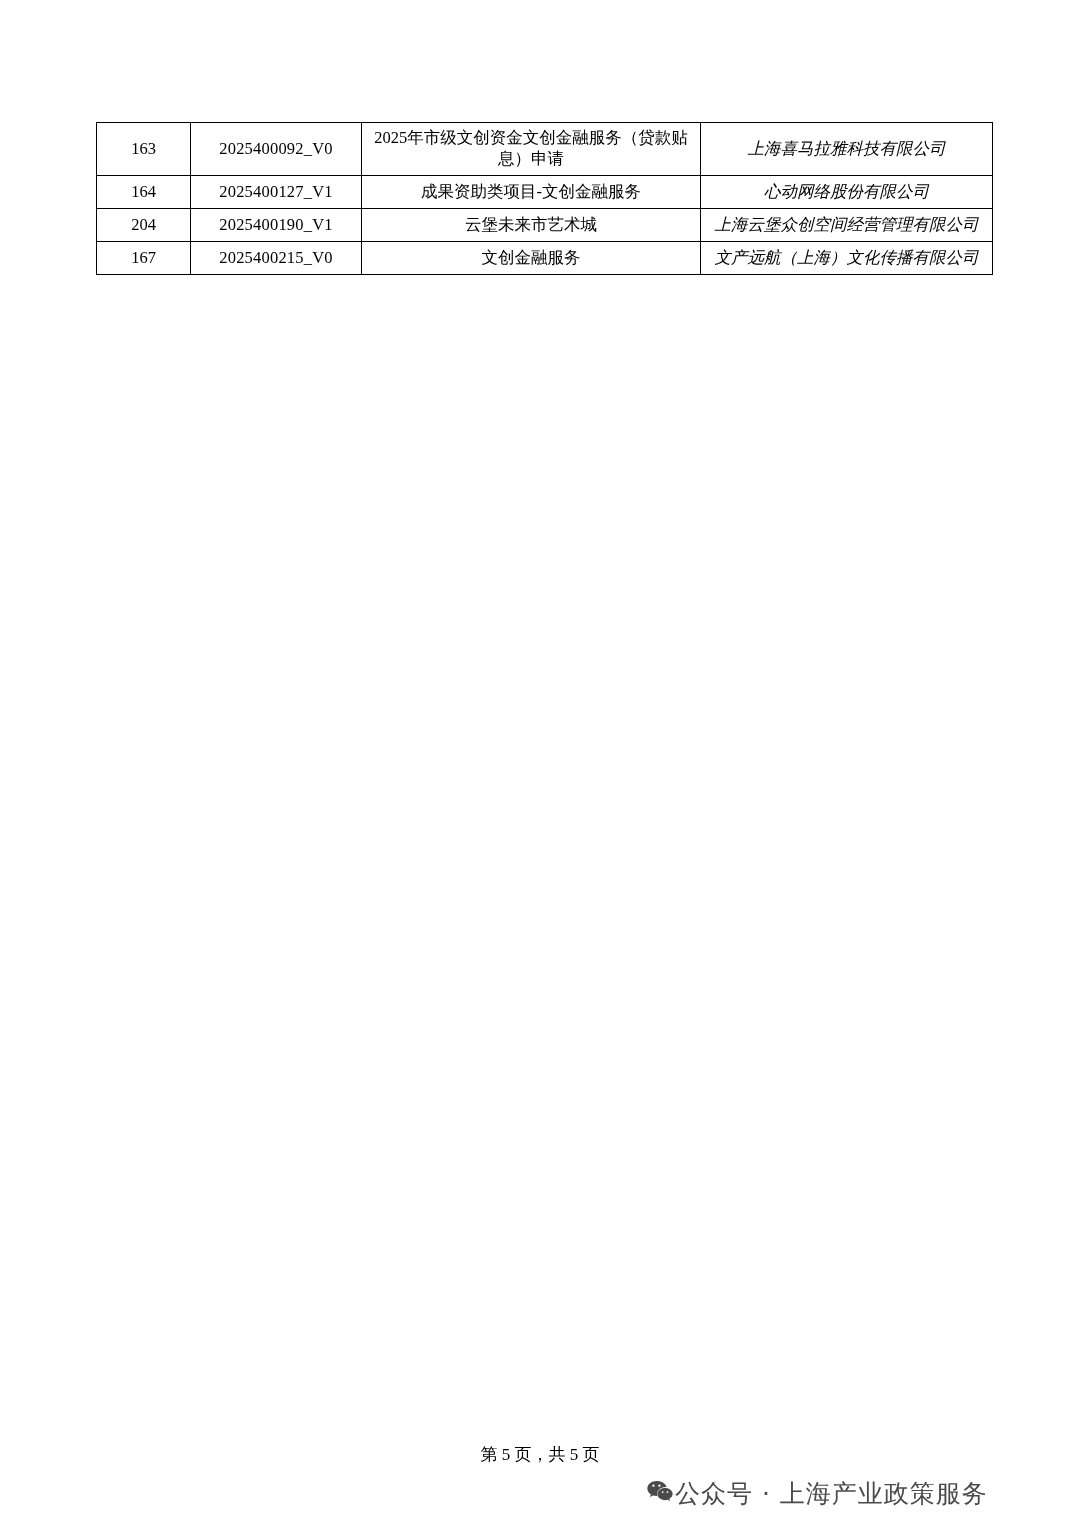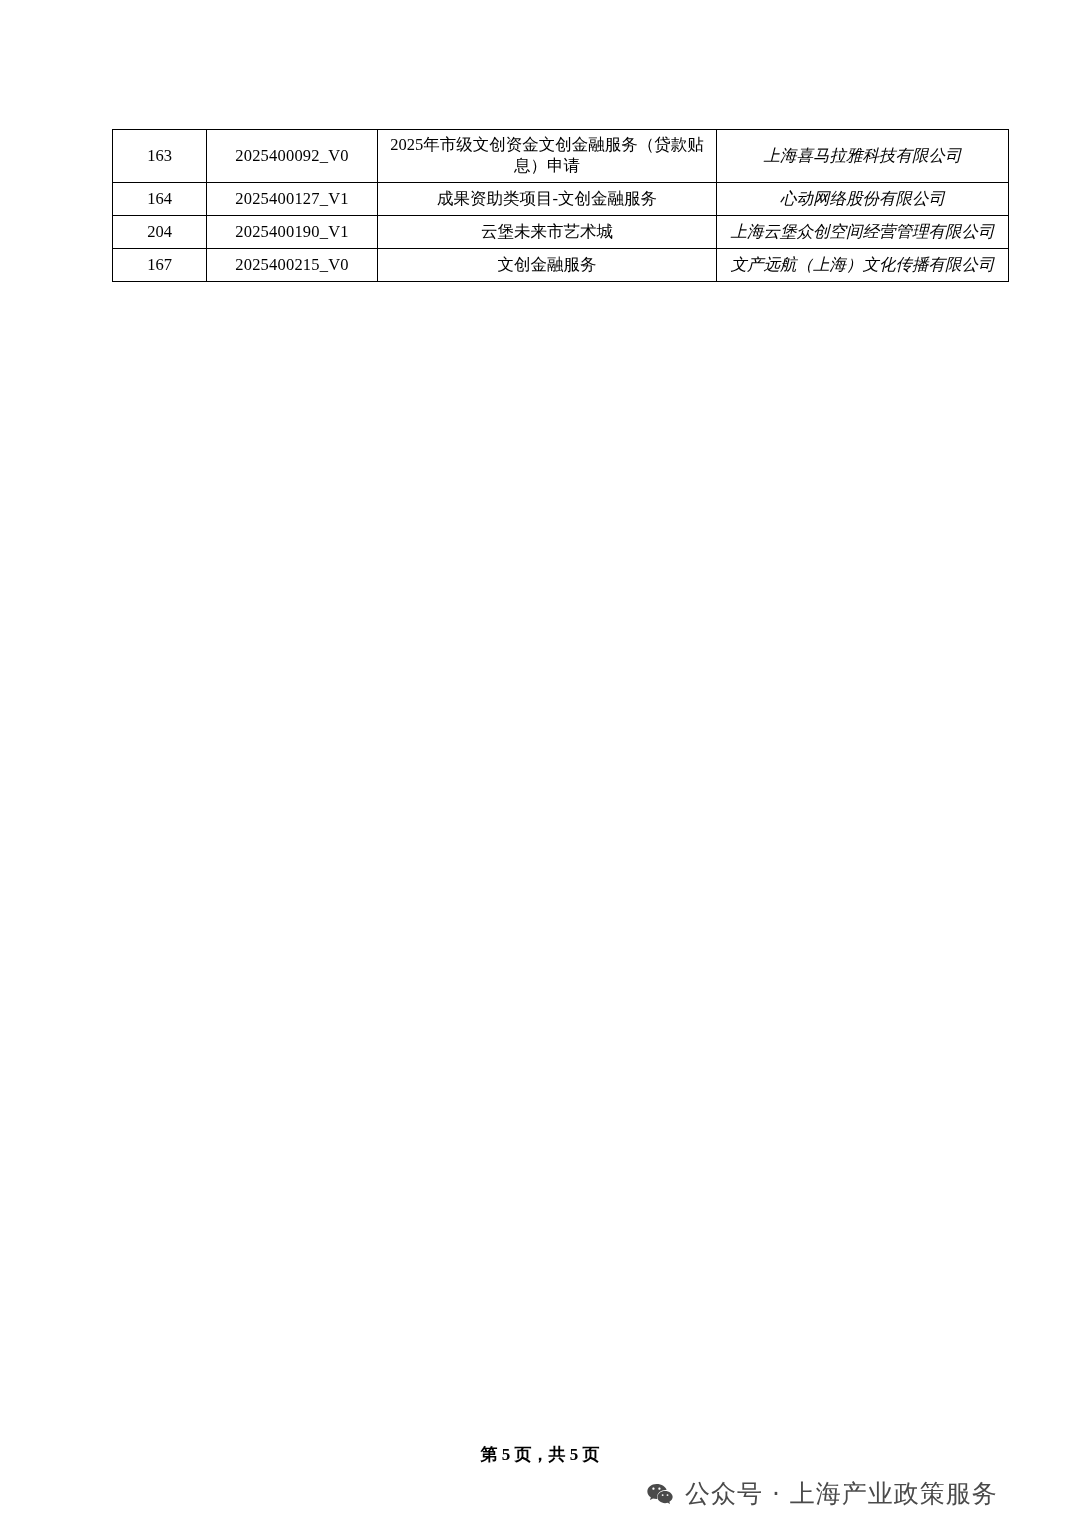--- a/index.html
+++ b/index.html
@@ -17,24 +17,23 @@
   }
   .page {
     position: absolute;
     top: 0;
     left: 0;
     width: 1080px;
     height: 1527px;
   }
   .table-wrap {
     position: absolute;
-    left: 112px;
+    left: 96px;
     top: 122px;
     width: 860px;
-    margin-top: 7px;
   }
   table.doc-table {
     border-collapse: collapse;
     width: 860px;
     table-layout: fixed;
   }
   table.doc-table td {
     border: 1px solid #000000;
     padding: 3px 4px;
     font-size: 16.5px;
@@ -66,31 +65,30 @@
   .row-tall td { height: 46px; }
   .row-short td { height: 26px; }
 
   .footer {
     position: absolute;
     left: 0;
     top: 1443px;
     width: 1080px;
     text-align: center;
     font-size: 17px;
-    font-weight: bold;
+    font-weight: normal;
     font-family: "Liberation Serif", serif;
   }
 
   .watermark {
     position: absolute;
     left: 645px;
     top: 1477px;
     display: flex;
-    align-items: flex-end;
-    gap: 10px;
+    align-items: flex-start;
     color: #5d5d5d;
   }
   .wm-icon {
     width: 30px;
     height: 30px;
     flex: 0 0 auto;
   }
   .wm-text {
     font-family: "DejaVu Sans", sans-serif;
     font-size: 25px;

